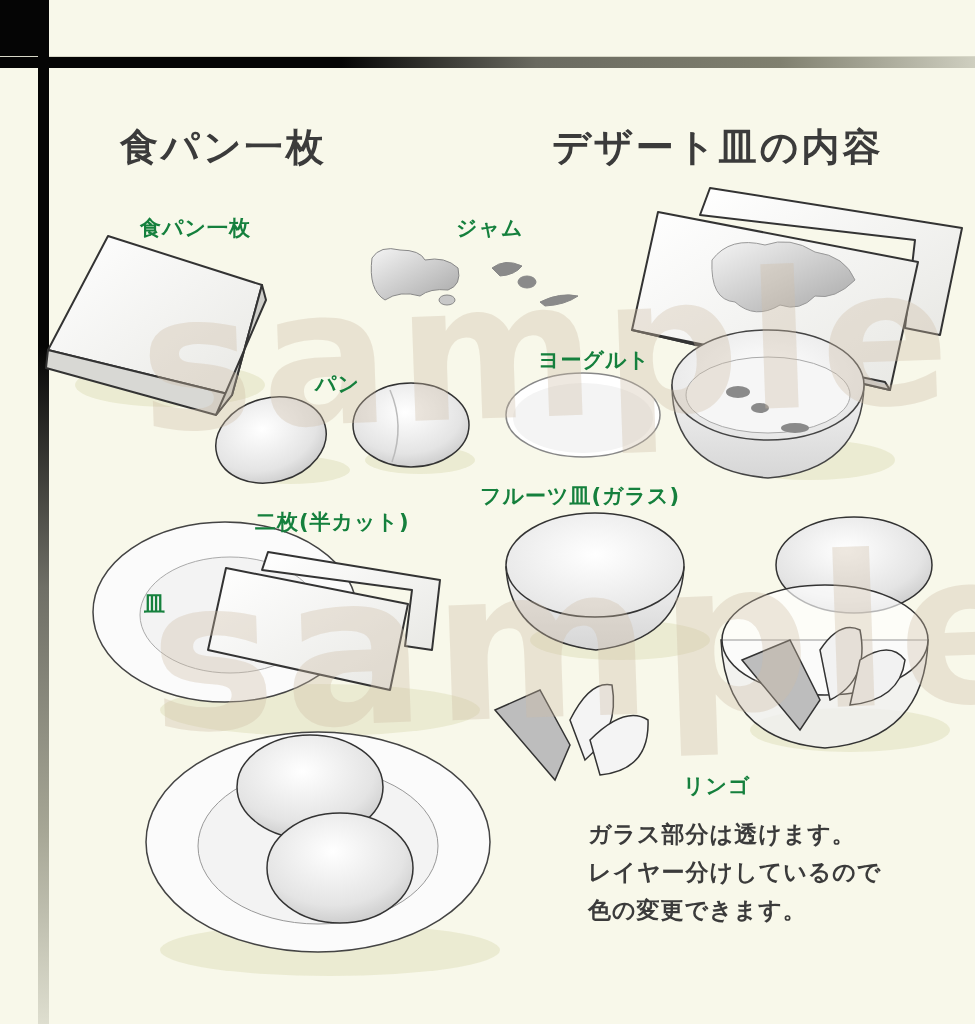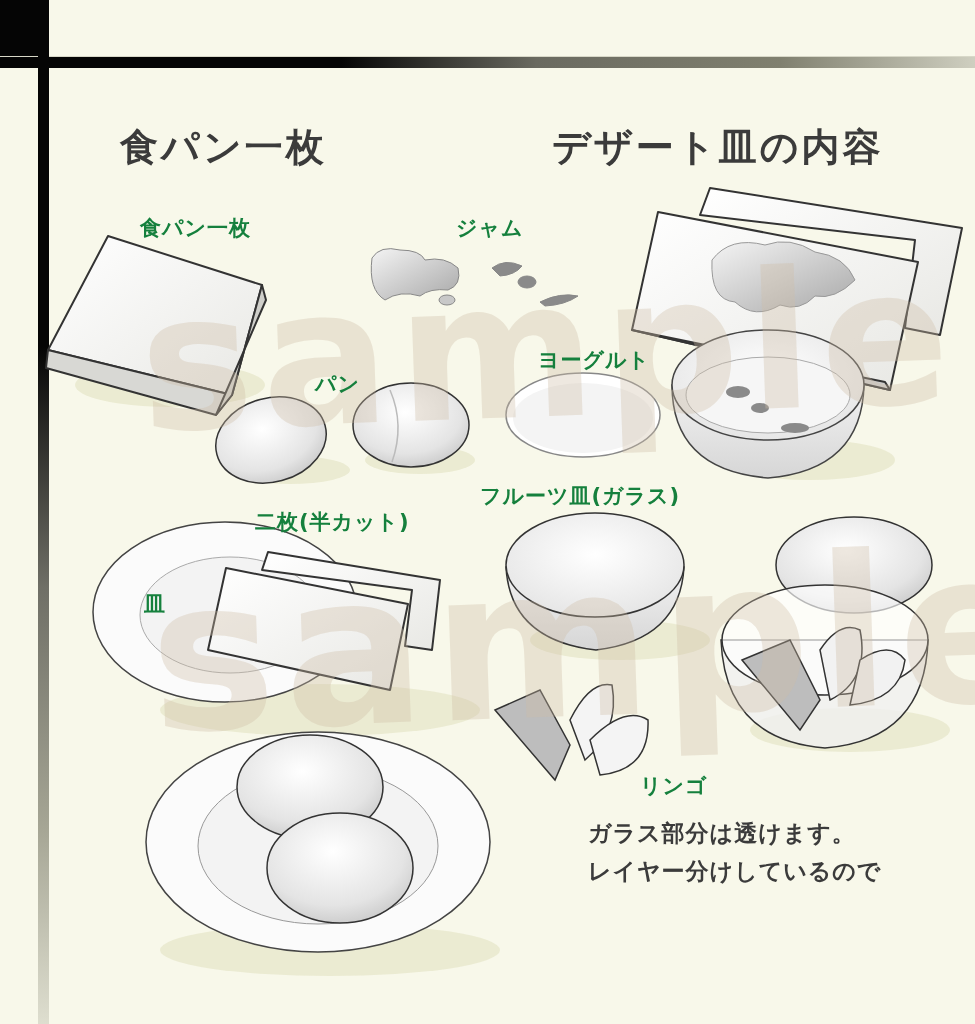--- a/index.html
+++ b/index.html
@@ -14,21 +14,21 @@
       position: absolute; left: 0; top: 56px; width: 975px; height: 11px;
       background: linear-gradient(90deg, #050505 0%, #050505 35%, #6a6a60 55%, #80806f 80%, #cfcfc0 100%);
       border-top: 1px solid #d8d8c8;
     }
     .left-rule {
       position: absolute; left: 38px; top: 56px; width: 11px; height: 968px;
       background: linear-gradient(180deg, #050505 0%, #050505 30%, #6f6f66 55%, #a6a695 80%, #dedecf 100%);
     }
     .heading { position: absolute; font-size: 38px; font-weight: bold; letter-spacing: 3px; color: #3b3b3b; white-space: nowrap; }
     .label { position: absolute; font-size: 21px; font-weight: bold; color: #15803d; white-space: nowrap; letter-spacing: 1px; }
-    .note { position: absolute; left: 588px; top: 815px; font-size: 23px; font-weight: bold; line-height: 38px; color: #3b3b3b; font-family: Liberation Serif, serif; }
+    .note { position: absolute; left: 588px; top: 815px; font-size: 23px; font-weight: bold; line-height: 38px; color: #3b3b3b; }
     .note div { white-space: nowrap; letter-spacing: 1px; }
     .illus { position: absolute; left: 0; top: 0; width: 975px; height: 1024px; }
     .watermark {
       position: absolute; font-family: "DejaVu Sans", sans-serif; font-weight: bold;
       color: rgba(205, 190, 165, 0.35); white-space: nowrap; pointer-events: none;
       transform: rotate(-2deg);
     }
   </style>
 </head>
 <body>
@@ -157,18 +157,19 @@
 <div class="heading" style="left:120px; top:122px;">食パン一枚</div>
 <div class="heading" style="left:511px; top:122px;margin-left:41px;">デザート皿の内容</div>
 
 <div class="label" style="left:140px; top:214px;">食パン一枚</div>
 <div class="label" style="left:456px; top:214px;">ジャム</div>
 <div class="label" style="left:315px; top:370px;">パン</div>
 <div class="label" style="left:513px; top:346px;margin-left:25px;">ヨーグルト</div>
 <div class="label" style="left:255px; top:508px;">二枚(半カット)</div>
 <div class="label" style="left:480px; top:482px;">フルーツ皿(ガラス)</div>
 <div class="label" style="left:144px; top:590px;">皿</div>
-<div class="label" style="left:640px; top:772px;">リンゴ</div>
+<div class="label" style="left:683px; top:772px;">リンゴ</div>
 
 <div class="note">
   <div>ガラス部分は透けます。</div>
   <div>レイヤー分けしているので</div>
+  <div>色の変更できます。</div>
 </div>
 
 </body></html>

